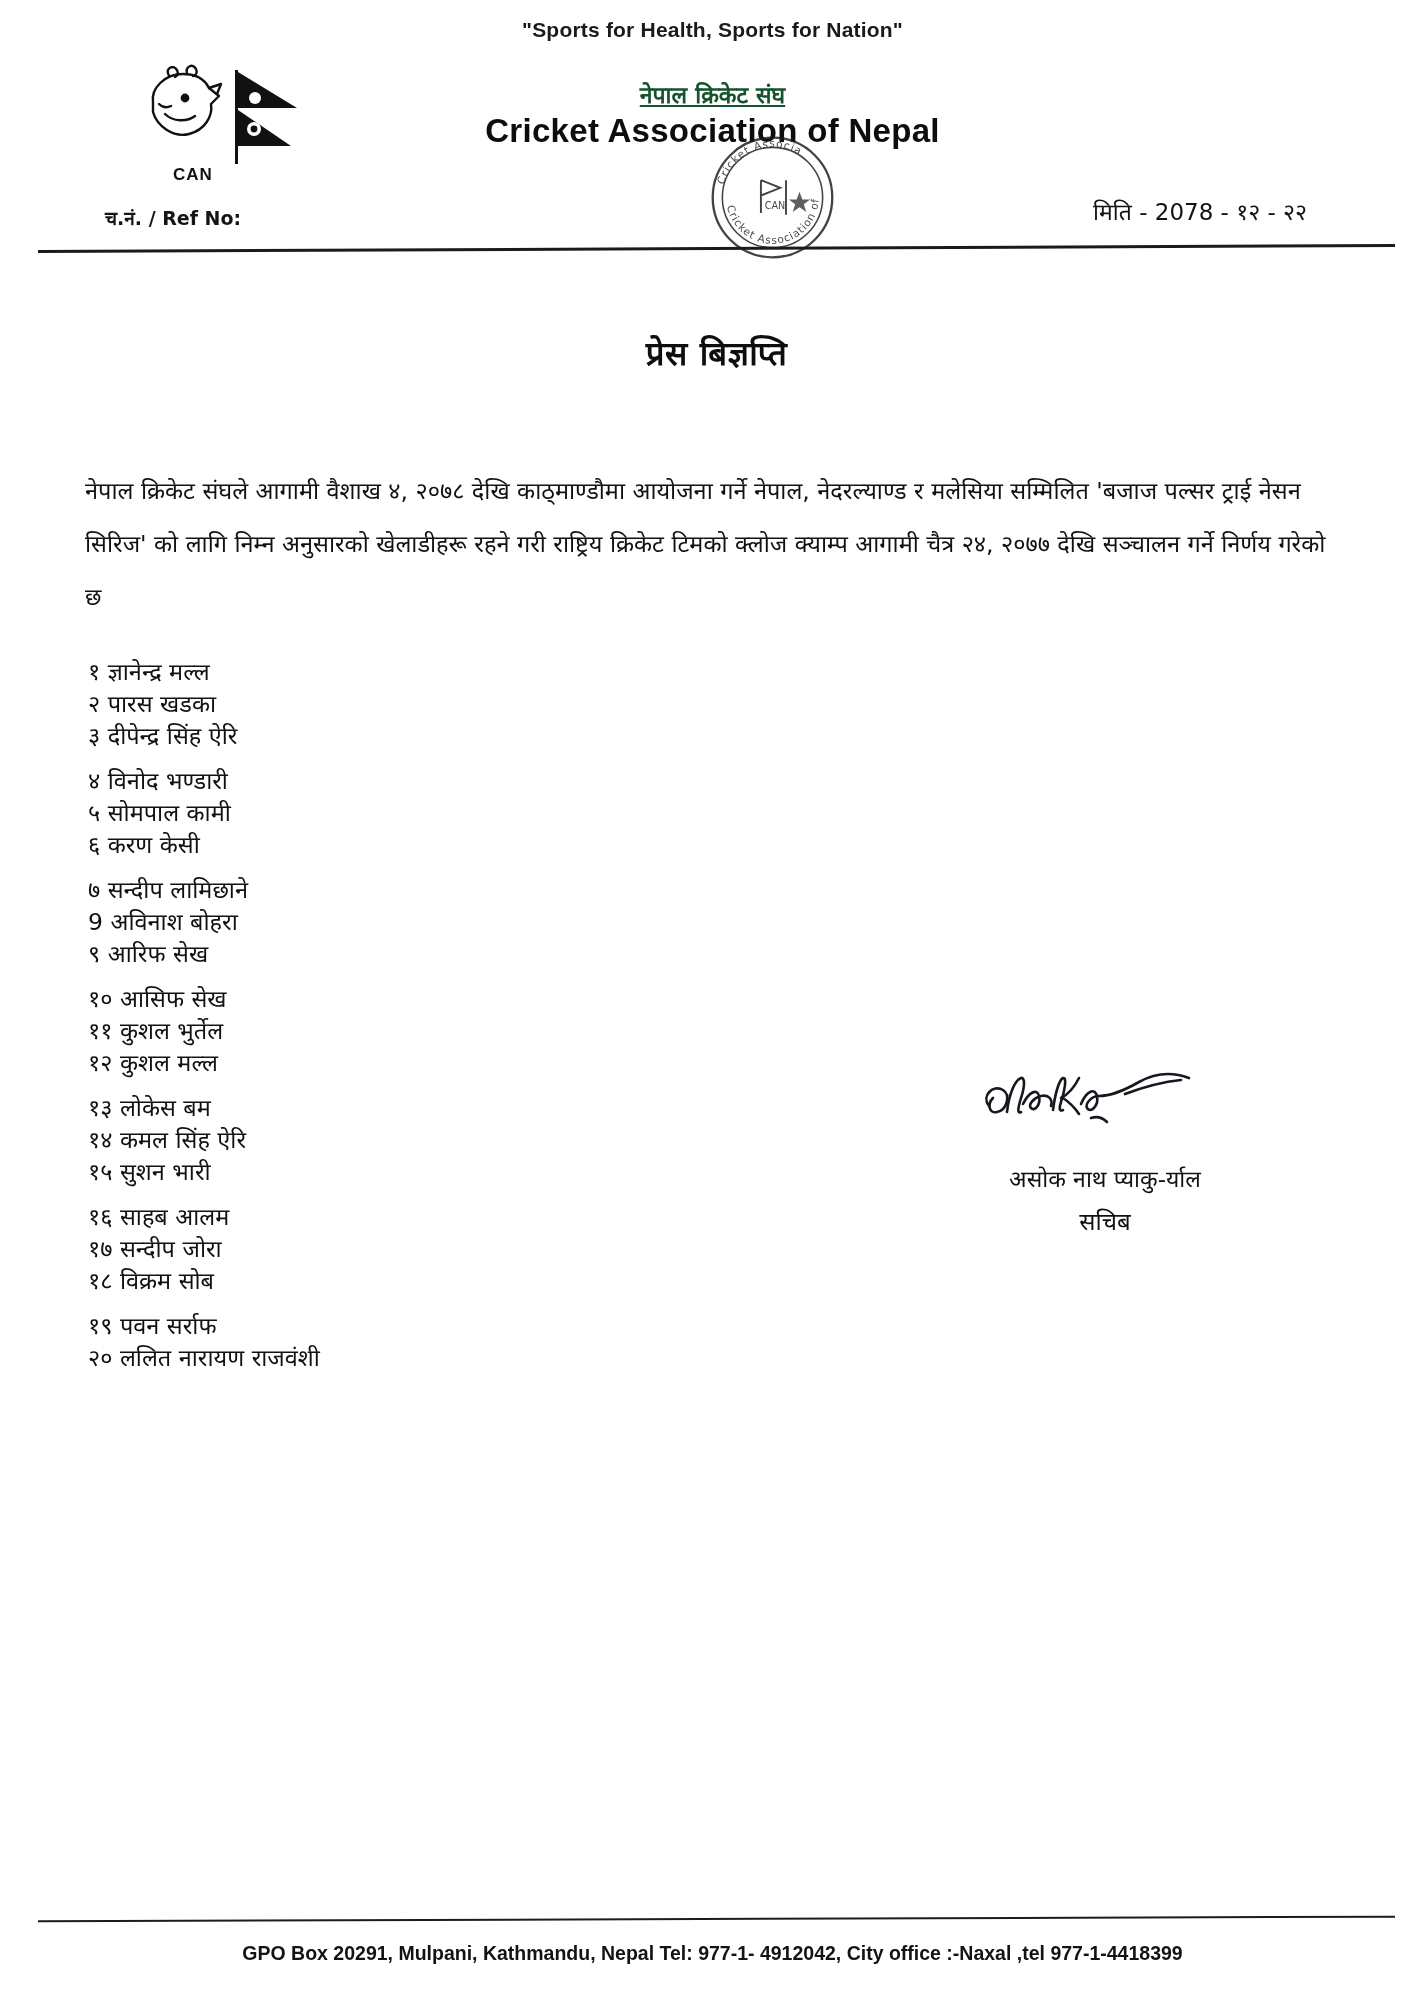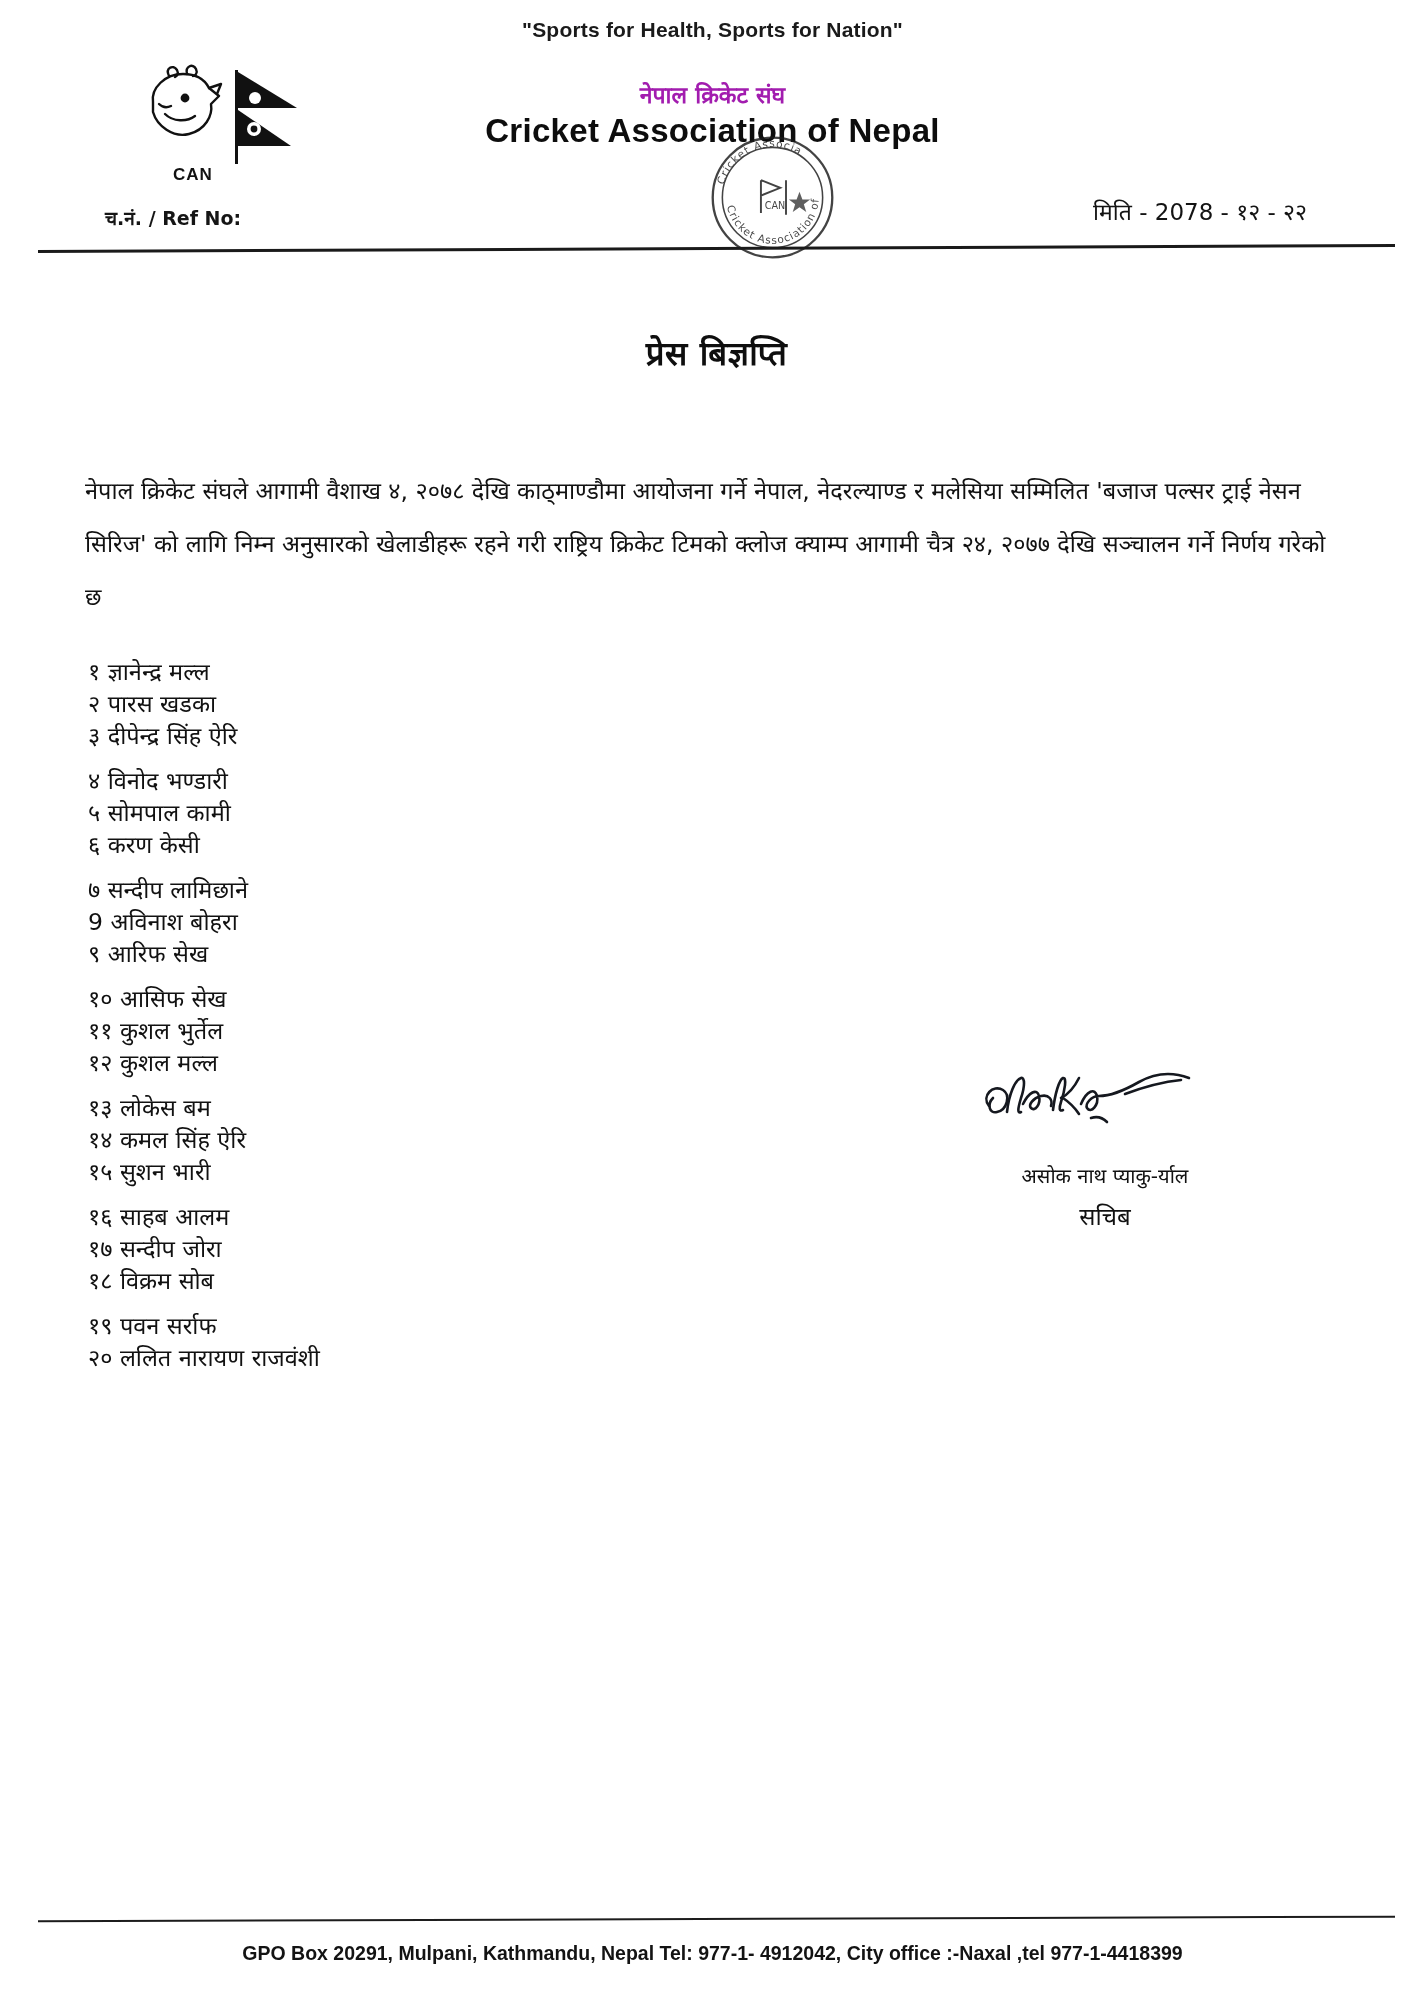--- a/index.html
+++ b/index.html
@@ -43,22 +43,23 @@
   }
 
   .org-devanagari {
     position: absolute;
     top: 78px;
     left: 0;
     right: 0;
     text-align: center;
     font-size: 23px;
     font-weight: bold;
-    color: #a21caf;
-    font-family: "DejaVu Sans", sans-serif;
+    color: #14532d;
+    font-family: "DejaVu Sans", sans-serif;
+    text-decoration: underline;
   }
 
   .org-english {
     position: absolute;
     top: 112px;
     left: 0;
     right: 0;
     text-align: center;
     font-size: 33px;
     font-weight: bold;
@@ -174,21 +175,21 @@
   .signature-wrap {
     position: absolute;
     top: 1060px;
     left: 940px;
     width: 330px;
     text-align: center;
   }
   .sig-svg { display: block; margin: 0 auto; }
   .sig-name {
     margin-top: 22px;
-    font-size: 20px;
+    font-size: 23px;
     font-family: "DejaVu Sans", sans-serif;
     color: #111;
   }
   .sig-post {
     margin-top: 10px;
     font-size: 24px;
     font-family: "DejaVu Sans", sans-serif;
     color: #111;
   }
 

